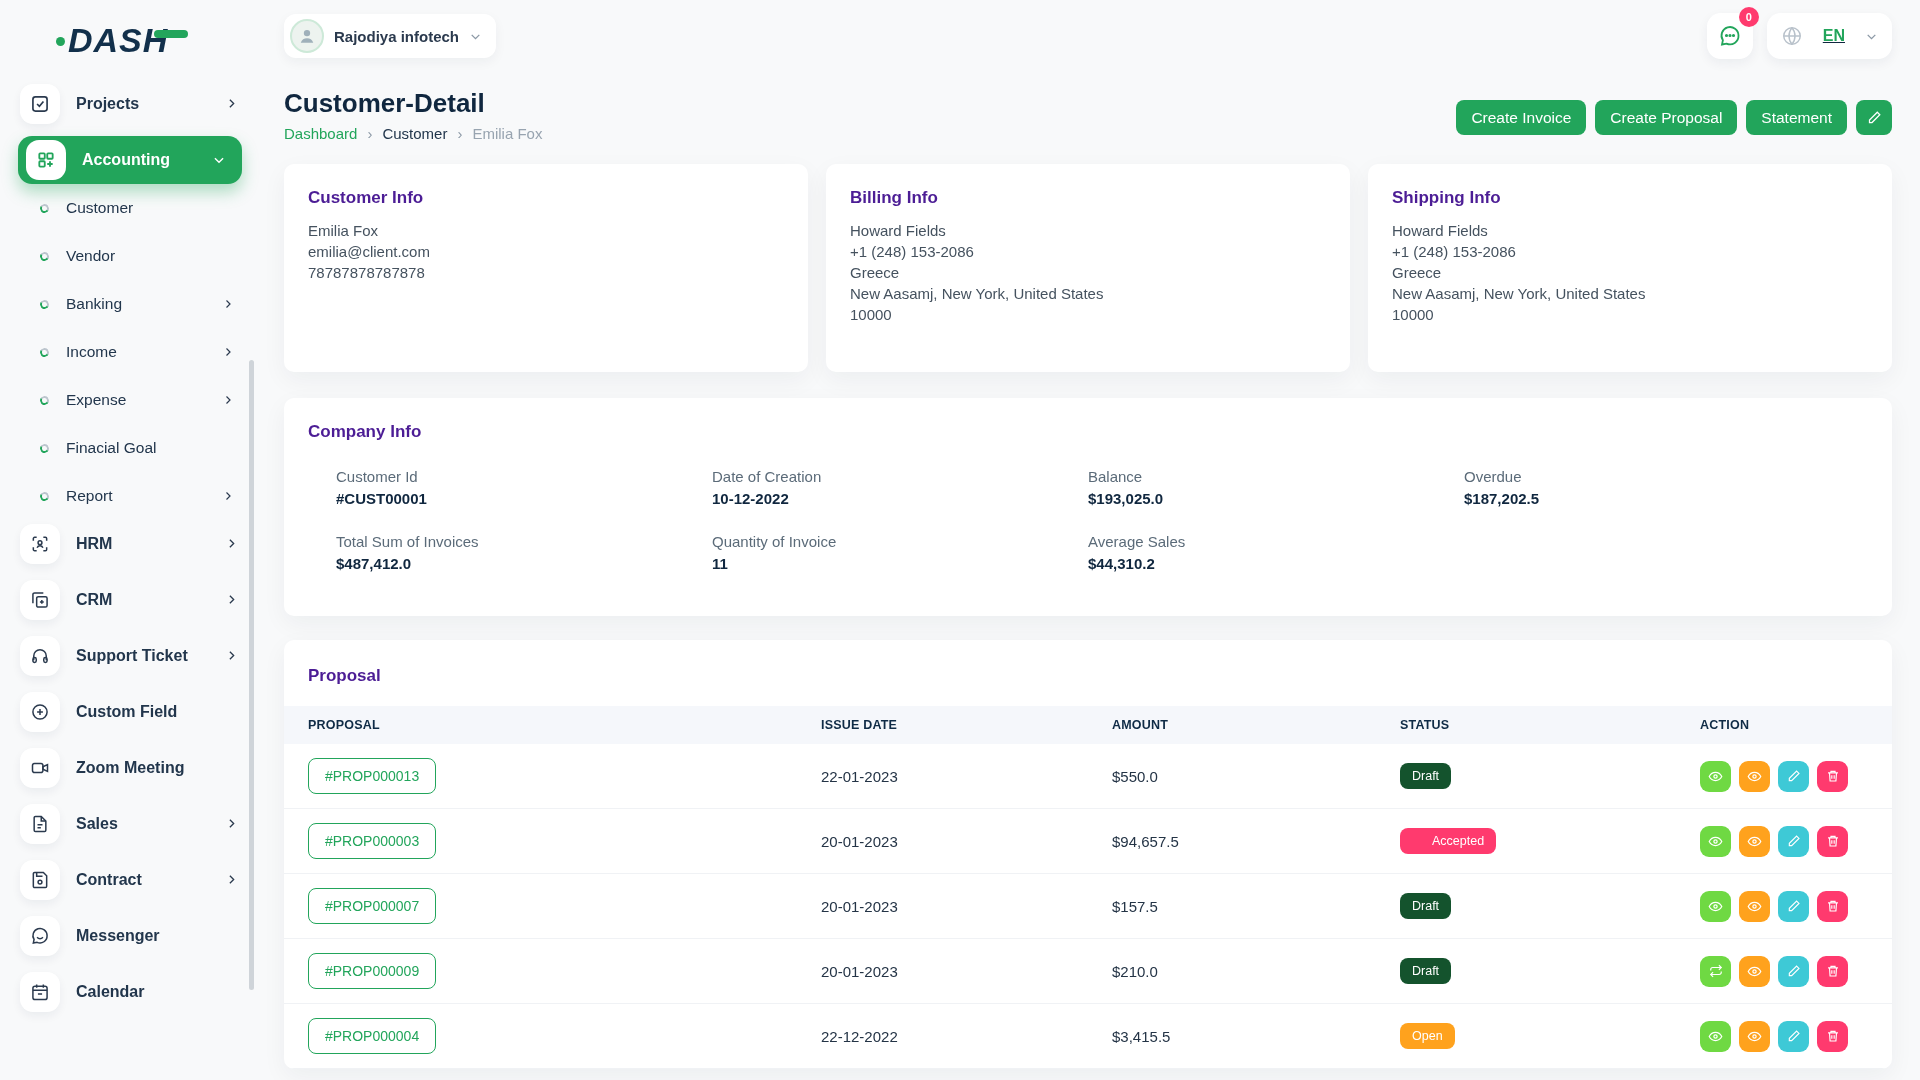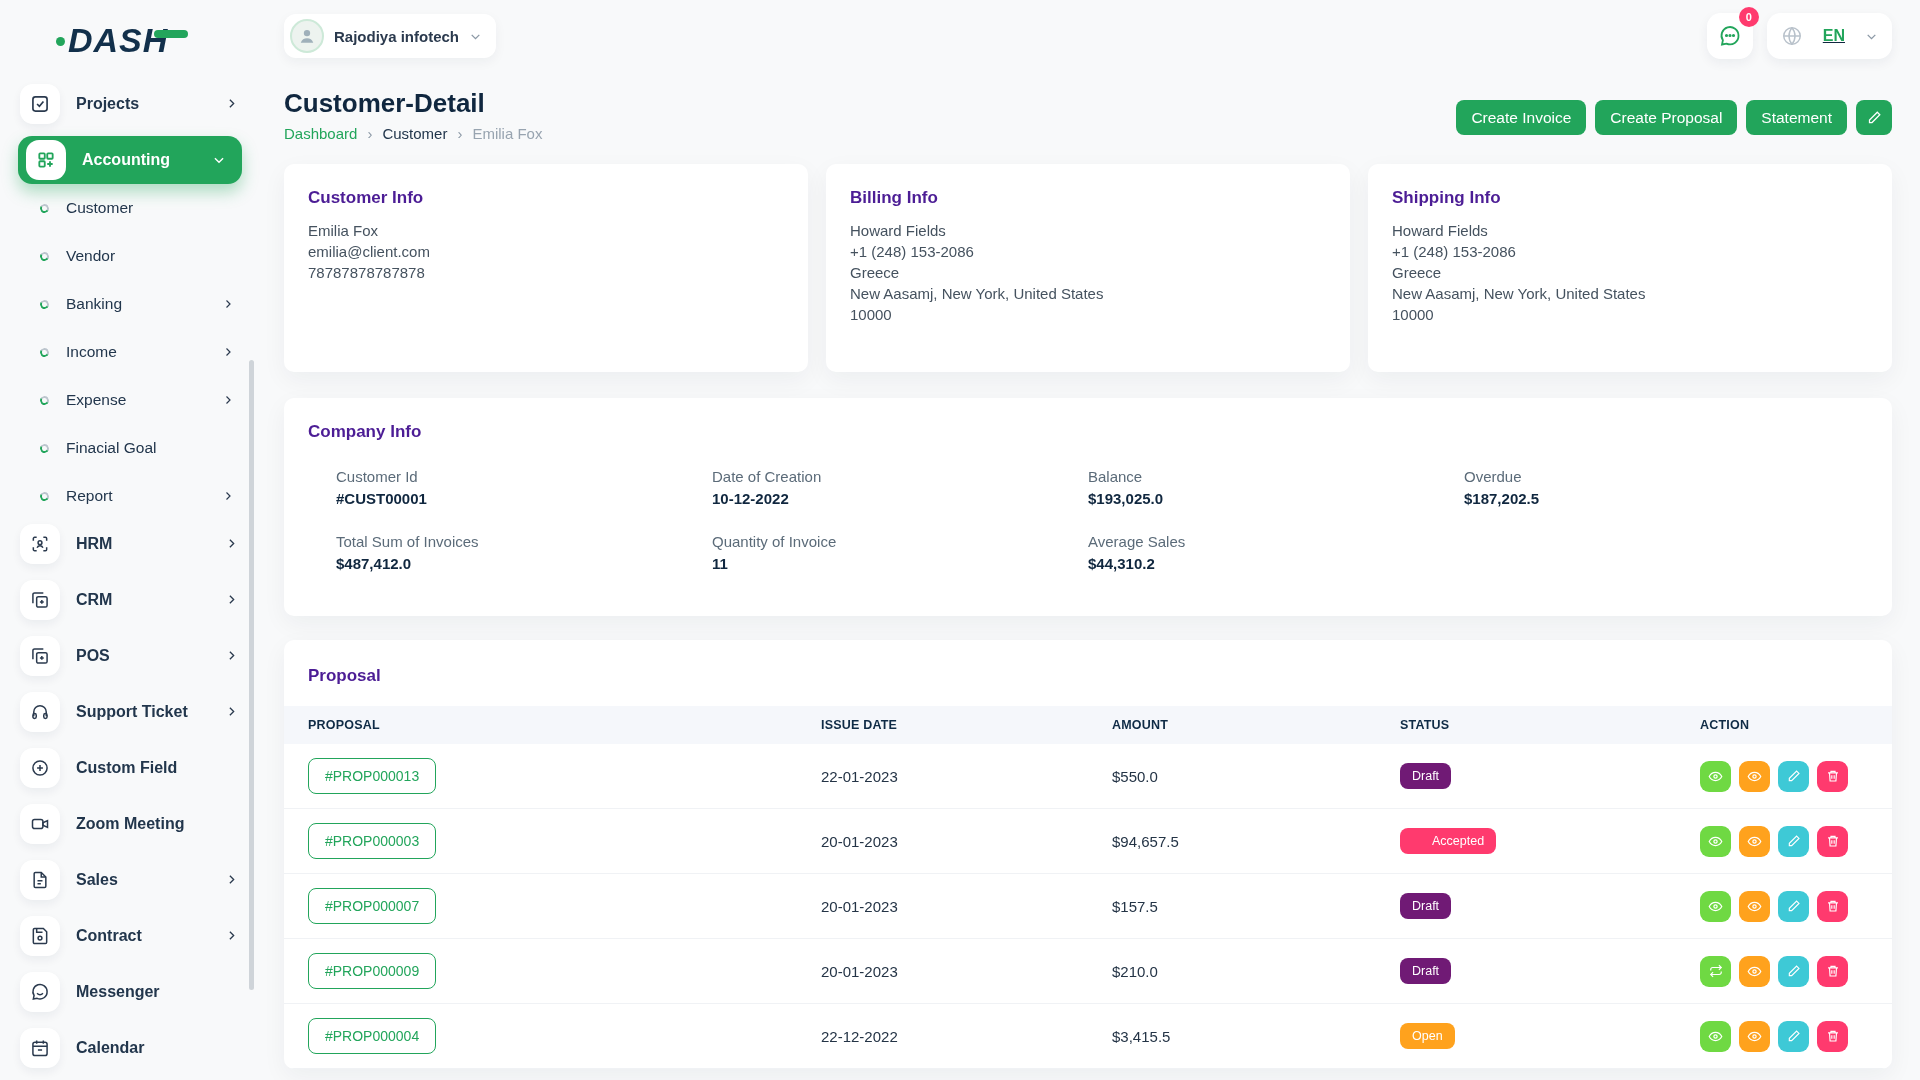--- a/index.html
+++ b/index.html
@@ -74,21 +74,21 @@
   .proposal-title { padding:26px 24px 20px; }
   .tgrid { display:grid; grid-template-columns:513px 291px 288px 300px 1fr; align-items:center; padding:0 24px; }
   .thead { height:38px; background:#f5f7fb; }
   .th { font-size:12.5px; font-weight:700; color:#0f2b46; letter-spacing:0.2px; }
   .trow { height:65px; border-bottom:1px solid #f0f2f5; }
   .pid-btn { display:inline-flex; align-items:center; justify-content:center; border:1px solid #22a55b; color:#22a55b; background:#fff;
       border-radius:8px; padding:9px 16px; font-size:14px; font-family:inherit; cursor:pointer; }
   .cell { font-size:15px; color:#243446; }
   .badge { display:inline-flex; align-items:center; justify-content:center; color:#fff; font-size:12.5px; font-weight:500;
       border-radius:8px; padding:6px 12px; }
-  .badge-draft { background:#701a75; }
+  .badge-draft { background:#14532d; }
   .badge-accepted { background:#ff3a6e;padding-left:32px; }
   .badge-open { background:#ffa21d; }
   .actions { display:flex; gap:8px; }
   .abtn { width:31px; height:31px; border-radius:9px; border:none; display:flex; align-items:center; justify-content:center;
       color:#fff; cursor:pointer; }
   .abtn.green { background:#6fd943; }
   .abtn.orange { background:#ffa21d; }
   .abtn.teal { background:#3ec9d6; }
   .abtn.pink { background:#ff3a6e; }
   svg { display:block; }
@@ -206,34 +206,20 @@
         </svg>
     </span>
     <span class="nav-label">CRM</span>
     <span class="chev">
         <svg width="13" height="13" viewBox="0 0 24 24" fill="none" stroke="currentColor" stroke-width="2.4">
           <path d="M9 5l7 7-7 7"></path>
         </svg>
       </span>
   </div>
 
-  <div class="nav-item">
-    <span class="chip">
-      <svg width="20" height="20" viewBox="0 0 24 24" fill="none" stroke="currentColor" stroke-width="1.8">
-          <rect x="8" y="8" width="12.5" height="12.5" rx="2"></rect>
-          <path d="M16 3.5H5.5a2 2 0 00-2 2V16M14.2 12v4.6M11.9 14.3h4.6"></path>
-        </svg>
-    </span>
-    <span class="nav-label">POS</span>
-    <span class="chev">
-        <svg width="13" height="13" viewBox="0 0 24 24" fill="none" stroke="currentColor" stroke-width="2.4">
-          <path d="M9 5l7 7-7 7"></path>
-        </svg>
-      </span>
-  </div>
 
   <div class="nav-item">
     <span class="chip">
       <svg width="20" height="20" viewBox="0 0 24 24" fill="none" stroke="currentColor" stroke-width="1.8">
           <path d="M4.5 17v-5a7.5 7.5 0 0115 0v5"></path>
           <rect x="3.5" y="13.8" width="4" height="6" rx="2"></rect>
           <rect x="16.5" y="13.8" width="4" height="6" rx="2"></rect>
         </svg>
     </span>
     <span class="nav-label">Support Ticket</span>

